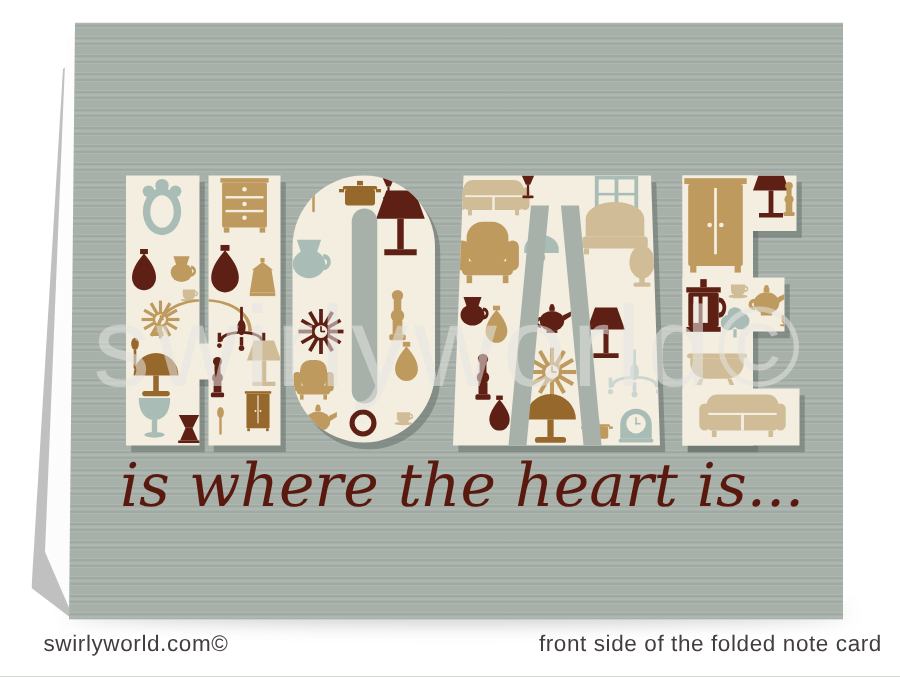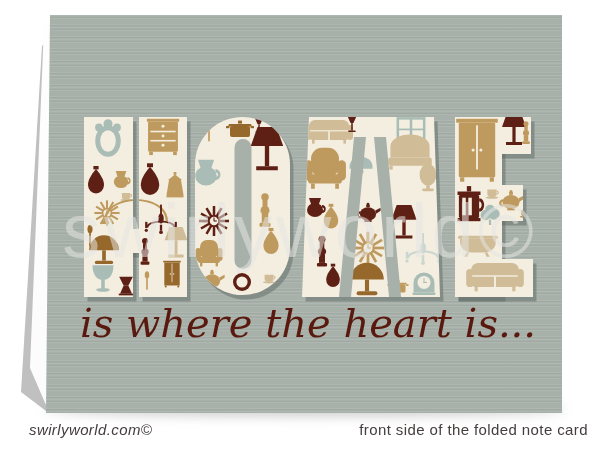--- a/index.html
+++ b/index.html
@@ -40,21 +40,21 @@
     fill:#e5e5e2;opacity:.55;text-anchor:middle;
   }
   .script{
     font-family:"DejaVu Serif",serif;font-style:italic;
     font-size:40px;fill:#5a190e;text-anchor:middle;letter-spacing:0px;
   }
   .footer-caption{
     position:absolute;top:421px;font-size:15px;line-height:17px;
     letter-spacing:.4px;color:#443d3e;
   }
-  .footer-left{left:29px;font-style:italic;}
+  .footer-left{left:29px;}
   .footer-right{right:12px;}
 </style>
 </head>
 <body>
 
 <div class="stage">
   <div class="card-bottom-shadow"></div>
   <div class="backpanel-shadow"></div>
   <div class="backpanel"></div>
   <div class="card"></div>

